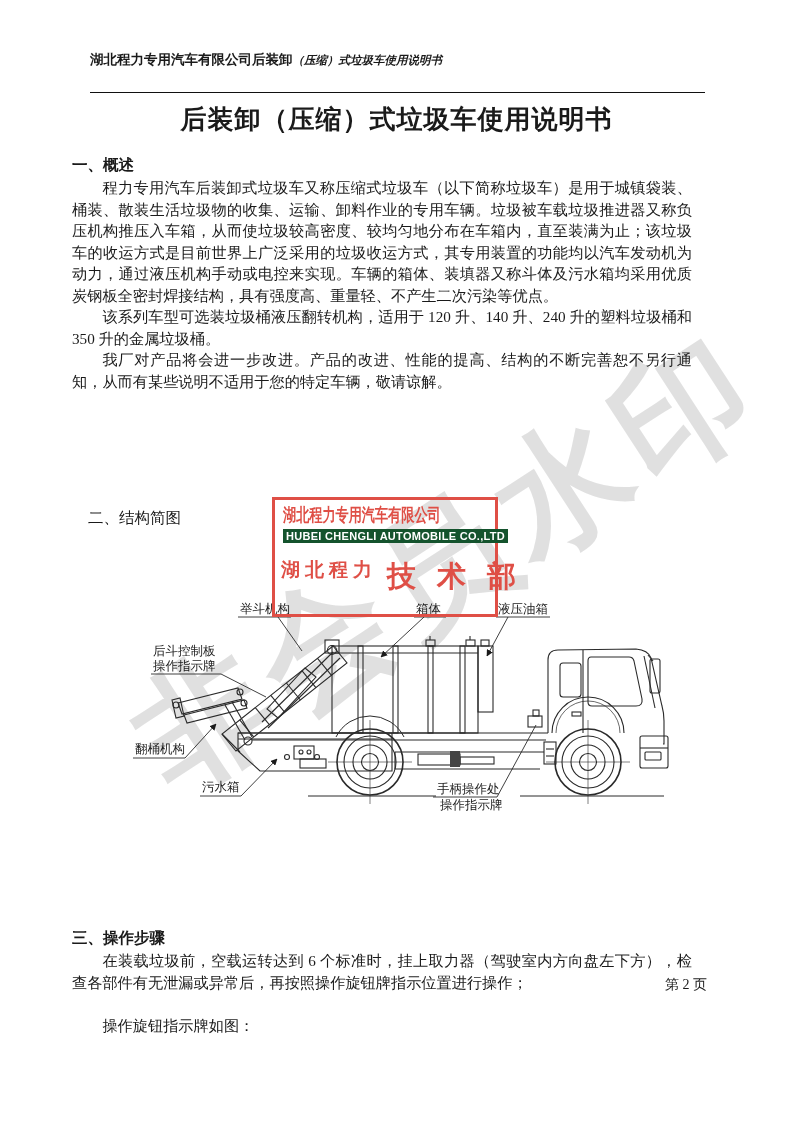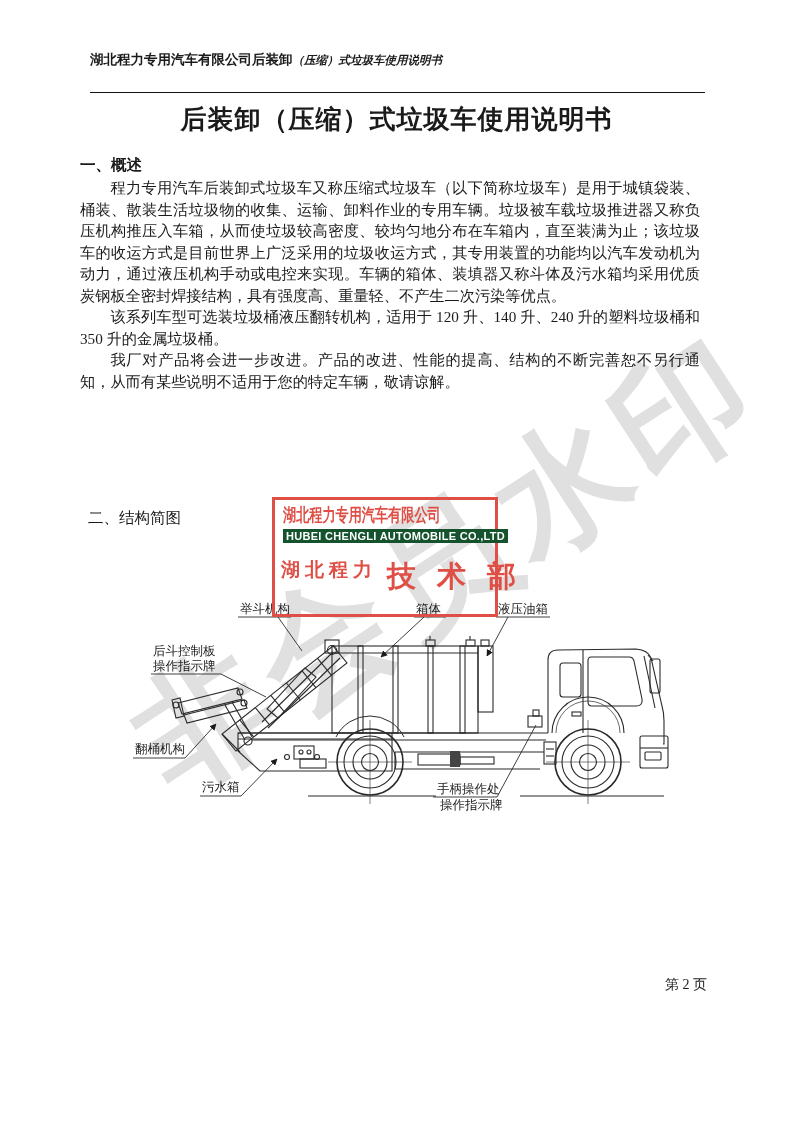--- a/index.html
+++ b/index.html
@@ -13,21 +13,21 @@
     font-family:"Liberation Sans", sans-serif;font-weight:bold;
     font-size:132px;letter-spacing:10px;color:#bcbcbc;opacity:.45;white-space:nowrap;}
   
   #hdr{left:90px;top:50px;width:615px;border-bottom:1.6px solid #111;padding-bottom:23px;}
   #hdr .h-main{font-size:13.5px;font-weight:bold;}
   #hdr .h-sub{font-size:11.5px;font-weight:bold;font-style:italic;}
   
   #title{left:0;top:102px;width:793px;text-align:center;
     font-family:"Liberation Sans", sans-serif;font-weight:bold;font-size:26px;letter-spacing:1px;}
   
-  .sec{left:80px;width:620px;font-size:15.2px;line-height:21.5px;text-align:justify;}
+  .sec{left:72px;width:620px;font-size:15.2px;line-height:21.5px;text-align:justify;}
   .sec h3{font-family:"Liberation Sans", sans-serif;font-size:15.5px;font-weight:bold;
     margin:0 0 3px 0;line-height:19px;}
   .para{margin:0;text-indent:2em;}
   #sec1{top:155px;}
   #sec2h{left:88px;top:508px;}
   #sec2h h3{font-family:"Liberation Sans", sans-serif;font-size:15.5px;font-weight:normal;margin:0;}
   #sec3{top:928px;}
   .gap-line{height:21.5px;}
   
   #stamp{left:272px;top:497px;width:226px;height:120px;border:3px solid #df4f46;
@@ -240,16 +240,22 @@
       <text x="498" y="613">液压油箱</text>
       <text x="153" y="655">后斗控制板</text>
       <text x="153" y="670">操作指示牌</text>
       <text x="135" y="753">翻桶机构</text>
       <text x="202" y="791">污水箱</text>
       <text x="437" y="793">手柄操作处</text>
       <text x="440" y="809">操作指示牌</text>
     </g>
   </svg>
 
+  <div id="sec3" class="abs z2 sec">
+    <h3>三、操作步骤</h3>
+    <p class="para">在装载垃圾前，空载运转达到 6 个标准时，挂上取力器（驾驶室内方向盘左下方），检查各部件有无泄漏或异常后，再按照操作旋钮牌指示位置进行操作；</p>
+    <div class="gap-line"></div>
+    <p class="para">操作旋钮指示牌如图：</p>
+  </div>
 
   <div id="footer" class="abs z2">第 2 页</div>
 
 </div>
 
 </body></html>

